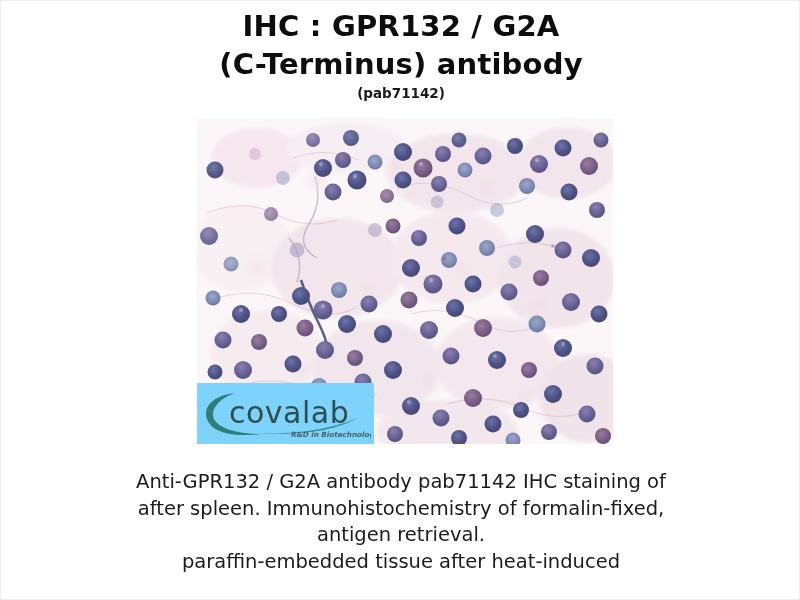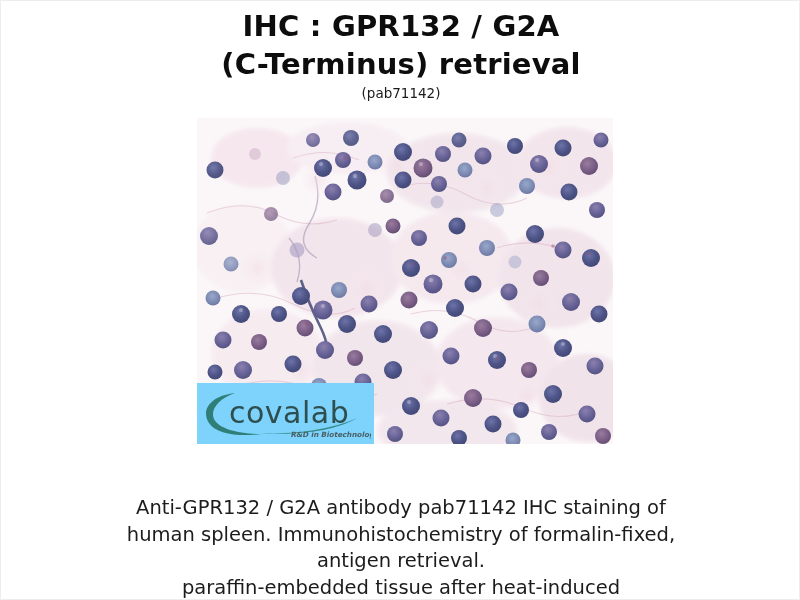--- a/index.html
+++ b/index.html
@@ -35,21 +35,21 @@
     font-size: 29px;
     font-weight: bold;
     color: #0d0d0d;
     line-height: 38px;
     letter-spacing: 0.2px;
     white-space: nowrap;
     text-align: center;
   }
   .subtitle {
     font-size: 13.5px;
-    font-weight: normal;
+    font-weight: bold;
     color: #1a1a1a;
     line-height: 18px;
     margin-top: 1px;
   }
 
   
   .micrograph-wrap {
     position: absolute;
     left: 196px;
     top: 117px;
@@ -88,32 +88,31 @@
   .caption {
     position: absolute;
     left: 100px;
     top: 468px;
     width: 600px;
     text-align: center;
     font-size: 19.5px;
     line-height: 26.5px;
     color: #1c1c1c;
     font-weight: normal;
-    margin-top: 26px;
   }
   .caption .cap-line { display: block; white-space: nowrap; }
 </style>
 </head>
 <body>
 
 <div class="page">
 
   <div class="header">
     <div class="title-line">IHC : GPR132 / G2A</div>
-    <div class="title-line">(C-Terminus) retrieval</div>
+    <div class="title-line">(C-Terminus) antibody</div>
     <div class="subtitle">(pab71142)</div>
   </div>
 
   <div class="micrograph-wrap">
     <svg class="micro-canvas" viewBox="0 0 416 326" preserveAspectRatio="none">
       <defs>
         <radialGradient id="nucA" cx="40%" cy="35%" r="72%">
           <stop offset="0%" stop-color="#5d64a0"></stop>
           <stop offset="55%" stop-color="#3a4178"></stop>
           <stop offset="100%" stop-color="#2b3166"></stop>
@@ -339,18 +338,18 @@
 
         <text x="30" y="36" font-family="'DejaVu Sans', sans-serif" font-size="30" fill="#2f4f4f" letter-spacing="0.5">covalab</text>
 
         <text x="92" y="50" font-family="'DejaVu Sans', sans-serif" font-size="7.2" font-style="italic" font-weight="bold" fill="#4a5f63">R&amp;D in Biotechnology</text>
       </svg>
     </div>
   </div>
 
   <div class="caption">
     <span class="cap-line">Anti-GPR132 / G2A antibody pab71142 IHC staining of</span>
-    <span class="cap-line">human spleen. Immunohistochemistry of formalin-fixed,</span>
+    <span class="cap-line">after spleen. Immunohistochemistry of formalin-fixed,</span>
     <span class="cap-line">antigen retrieval.</span>
     <span class="cap-line">paraffin-embedded tissue after heat-induced</span>
   </div>
 
 </div>
 
 </body></html>

